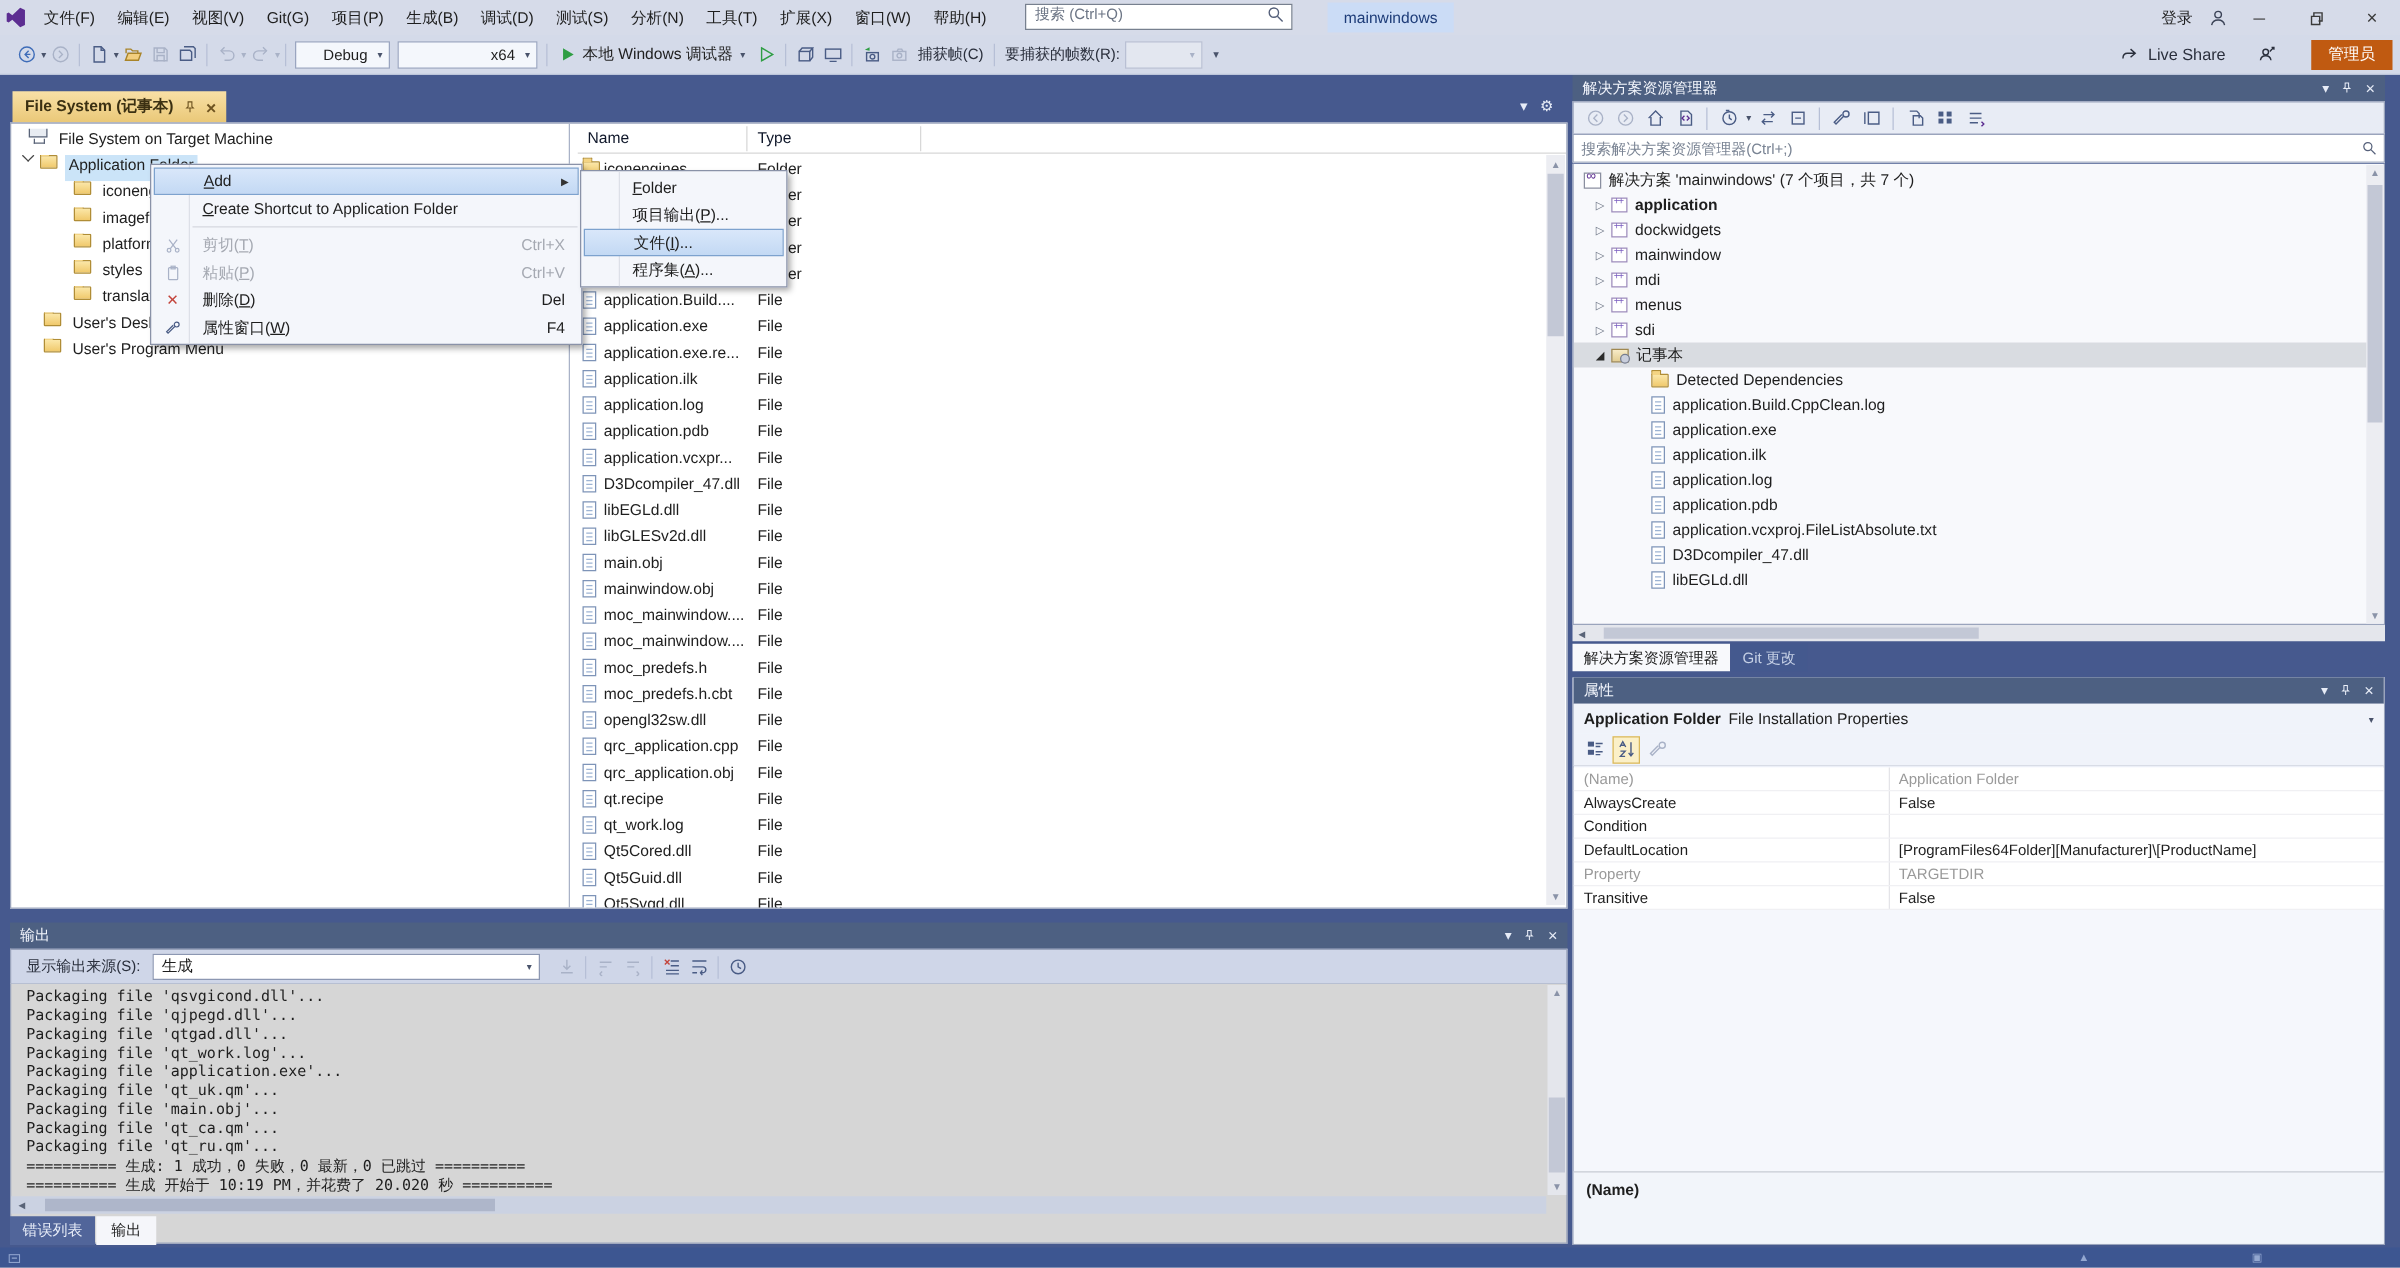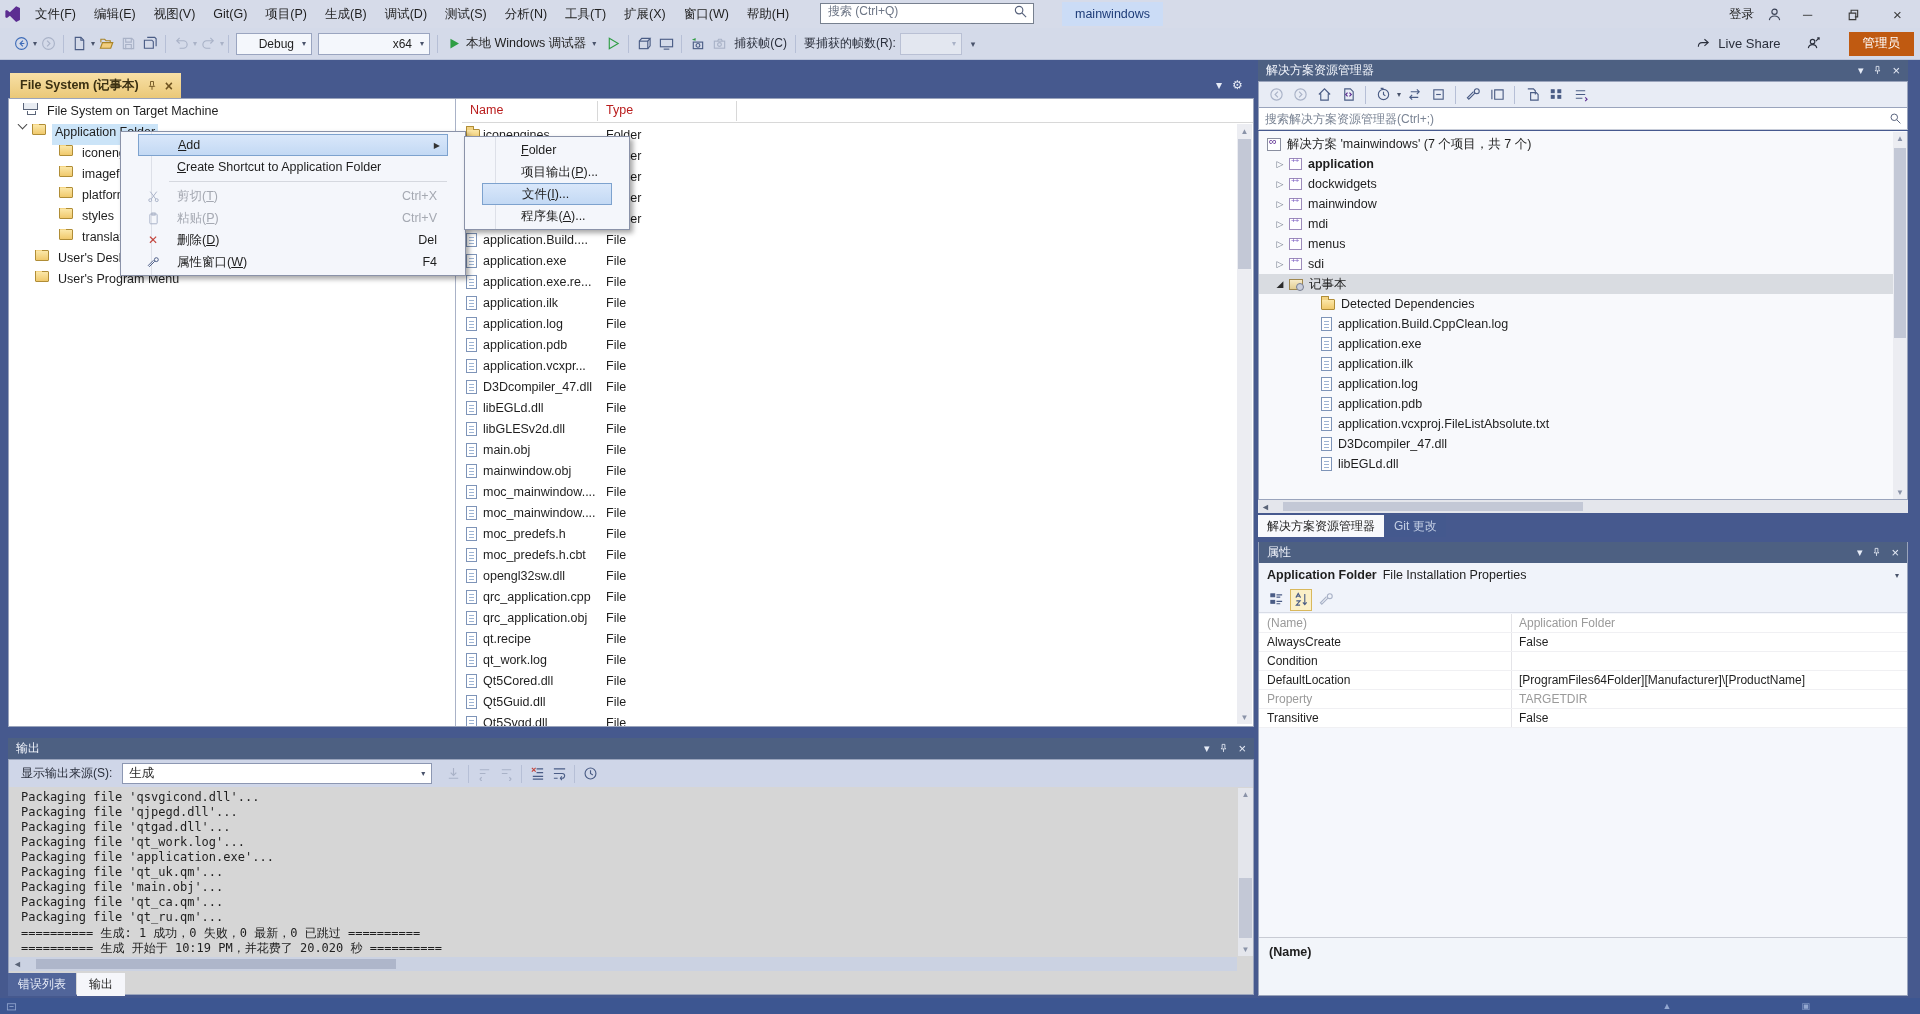--- a/index.html
+++ b/index.html
@@ -40,33 +40,33 @@
 .tsrow.sel .lbl{background:#CBE4F8}
 .chev{width:7px;height:7px;border-right:1.6px solid #444;border-bottom:1.6px solid #444;transform:rotate(45deg);margin:-3px 6px 0 0;flex:none}
 .ic{flex:none;margin-right:6px;position:relative}
 .ic-folder{width:14px;height:11px;background:linear-gradient(#FBE7A8,#F0C96C);border:1px solid #B08D36;border-radius:1px}
 .ic-folder::before{content:"";position:absolute;top:-4px;left:-1px;width:6px;height:3px;background:#F4D483;border:1px solid #B08D36;border-bottom:none;border-radius:1px 1px 0 0}
 .ic-file{width:11px;height:14px;background:#fff;border:1px solid #7E94B8}
 .ic-file::before{content:"";position:absolute;left:2px;top:3px;width:5px;height:1px;background:#9DB4D4;box-shadow:0 3px 0 #9DB4D4,0 6px 0 #9DB4D4}
 .ic-pc{width:15px;height:10px;border:1px solid #5A6478;background:#E8ECF2;margin-top:-3px}
 .ic-pc::after{content:"";position:absolute;left:3px;top:10px;width:7px;height:3px;border:1px solid #5A6478;border-top:none}
 #fs-list{position:absolute;left:453px;top:0;right:0;height:627px;overflow:hidden}
-#fs-list-hdr{position:relative;height:24px;border-bottom:1px solid #D8D8D8;font-size:12.5px;color:#b91c1c}
+#fs-list-hdr{position:relative;height:24px;border-bottom:1px solid #D8D8D8;font-size:12.5px;color:#0f172a}
 #fs-list-hdr .h1{position:absolute;left:8px;top:4px}
 #fs-list-hdr .h2{position:absolute;left:144px;top:4px}
 #fs-list-hdr .vln{position:absolute;top:2px;width:1px;height:20px;background:#D8D8D8}
 #fl-rows{position:absolute;left:0;top:25px;right:17px}
 .flrow{height:21px;position:relative;display:flex;align-items:center;padding-left:4px}
 .flrow .fname{position:absolute;left:21px;width:115px;white-space:nowrap;overflow:hidden}
 .flrow .ftype{position:absolute;left:144px}
 .vscroll{position:absolute;right:1px;top:25px;bottom:2px;width:15px;background:#ECEDF2}
 .vscroll .arr{height:14px;display:flex;align-items:center;justify-content:center;color:#8A93A8;font-size:8px}
 .vscroll .thumb{position:absolute;left:1px;right:1px;background:#C3C8D6}
 
-.menu{position:absolute;background:#F4F6FB;border:1px solid #8A92A8;box-shadow:3px 3px 5px rgba(0,0,0,.35);padding:2px 16px;z-index:50;font-size:12.5px}
+.menu{position:absolute;background:#F4F6FB;border:1px solid #8A92A8;box-shadow:3px 3px 5px rgba(0,0,0,.35);padding:2px 1px;z-index:50;font-size:12.5px}
 .menu::before{content:"";position:absolute;left:30px;top:0;bottom:0;width:1px;background:#DDE0E8}
 #ctx{left:120px;top:131px;width:346px}
 #sub{left:464px;top:136px;width:166px}
 .mi{height:22px;display:flex;align-items:center;position:relative;padding-left:40px}
 .mi .micon{position:absolute;left:6px;width:20px;display:flex;justify-content:center}
 .mi .sc{position:absolute;right:12px;color:#1e1e1e}
 .mi.dis,.mi.dis .sc{color:#A5A9B2}
 .mi.hl{background:linear-gradient(#D9E7FA,#C3D9F4);border:1px solid #7DA2CE;height:22px;margin:0 1px;padding-left:39px}
 .mi .subarr{position:absolute;right:7px;font-size:8px;color:#333}
 .msep{height:1px;background:#D5D8DF;margin:3px 2px 3px 32px}

